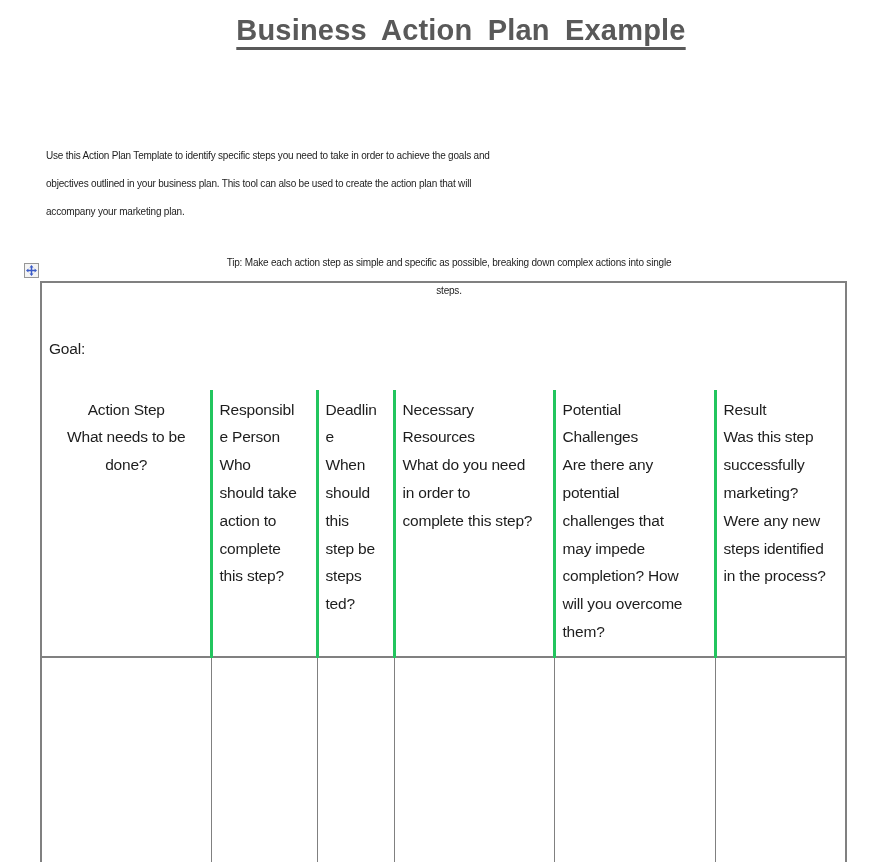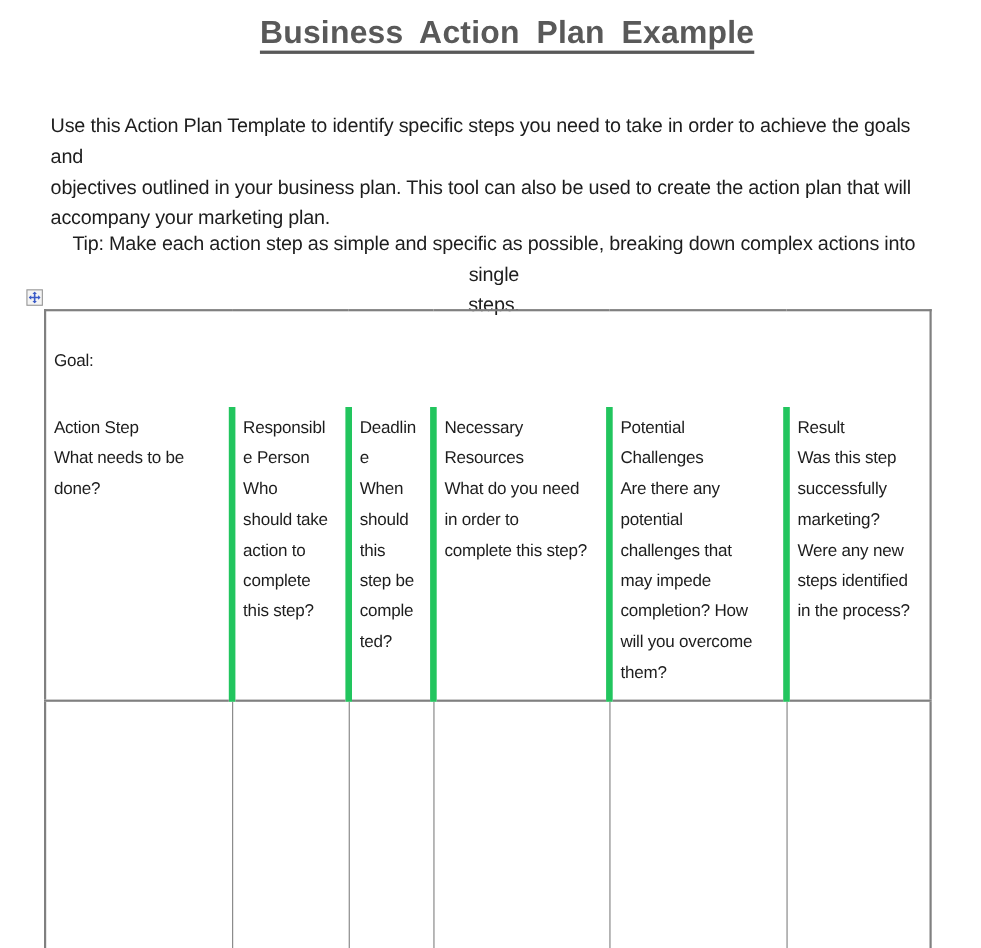--- a/index.html
+++ b/index.html
@@ -28,25 +28,26 @@
     letter-spacing: 0.2px;
     word-spacing: 7px;
     text-decoration: underline;
     text-decoration-thickness: 3px;
     text-underline-offset: 7px;
   }
   .para {
     position: absolute;
     left: 46px;
     width: 806px;
-    font-size: 18px;
+    font-size: 10px;
     line-height: 28px;
     letter-spacing: -0.2px;
     white-space: pre-line;
     color: #1d1d1d;
+    margin-top: 42px;
   }
   .para-intro { top: 100px; }
   .para-tip   { top: 207px; text-align: center; }
 
   .move-handle {
     position: absolute;
     left: 24px;
     top: 263px;
     width: 15px;
     height: 15px;
@@ -72,28 +73,28 @@
     vertical-align: top;
     font-size: 15.5px;
     line-height: 27.8px;
     letter-spacing: -0.2px;
     color: #1d1d1d;
     padding: 6px 6px 10px 7px;
     white-space: pre-line;
     overflow: hidden;
   }
   td.goal-cell {
-    padding: 4px 7px 27px 7px;
+    padding: 24px 7px 27px 7px;
     border-bottom: none;
   }
   tr.header-row td {
-    border-left: 6px solid #22c55e;
+    border-left: 3px solid #22c55e;
     border-bottom: 2px solid #808080;
   }
-  tr.header-row td:first-child { border-left: none; }
+  tr.header-row td:first-child { border-left: none; text-align: center; }
   tr.entry-row td {
     border-left: 1px solid #808080;
     height: 210px;
   }
   tr.entry-row td:first-child { border-left: none; }
 </style>
 </head>
 <body>
 
 <h1 class="doc-title">Business Action Plan Example</h1>
@@ -138,21 +139,21 @@
 should take
 action to
 complete
 this step?</td>
       <td>Deadlin
 e
 When
 should
 this
 step be
-comple
+steps
 ted?</td>
       <td>Necessary
 Resources
 What do you need
 in order to
 complete this step?</td>
       <td>Potential
 Challenges
 Are there any
 potential

